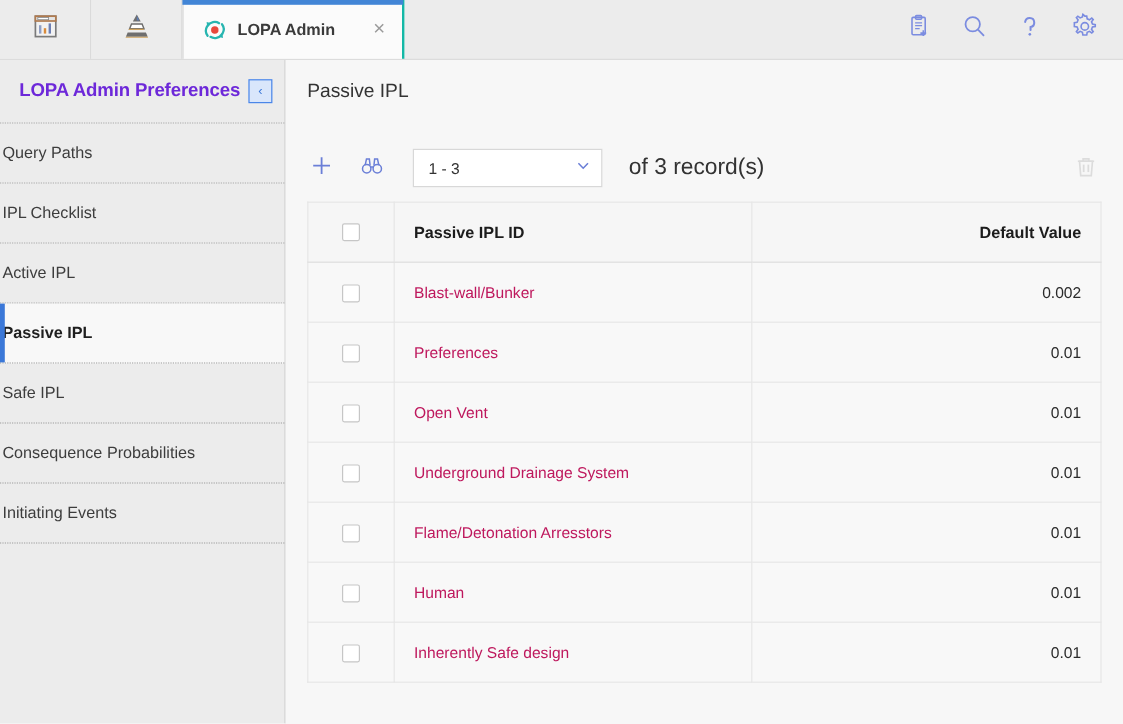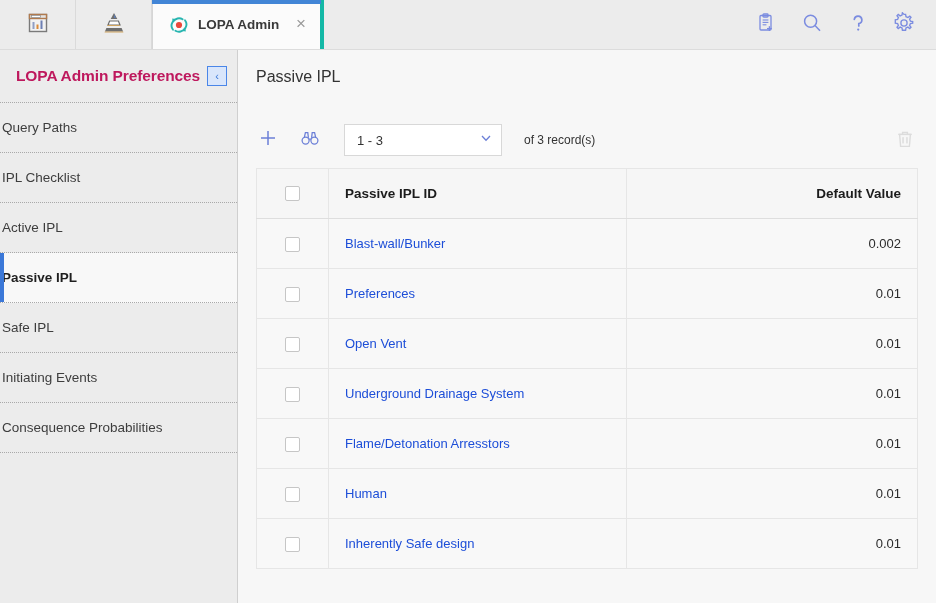--- a/index.html
+++ b/index.html
@@ -21,27 +21,27 @@
   }
   .tb-icon-btn {
     width: 76px;
     display: flex; align-items: center; justify-content: center;
     border-right: 1px solid #dadada;
     cursor: pointer;
     background: #ececec;
   }
   .tab {
     position: relative;
-    width: 172px;
+    width: 185px;
     background: #fbfbfb;
     display: flex;
     align-items: center;
     padding: 0 10px 0 16px;
     border-left: 1px solid #d6d6d6;
-    border-right: 4px solid #14b8a6;
+    border-right: 2px solid #14b8a6;
     cursor: pointer;
   }
   .tab::before {
     content: "";
     position: absolute;
     left: -1px; right: -1px; top: 0;
     height: 4px;
     background: #4285d6;
   }
   .tab-icon { width: 20px; height: 20px; margin-right: 9px; flex: none; }
@@ -74,21 +74,21 @@
     background: #ececec;
     border-right: 1px solid #cfcfcf;
     position: relative;
   }
   .sb-header {
     height: 52px;
     display: flex; align-items: center;
     padding: 0 10px 0 16px;
   }
   .sb-title {
-    font-size: 15.5px; font-weight: bold; color: #be185d;
+    font-size: 15.5px; font-weight: bold; color: #6d28d9;
     flex: 1; letter-spacing: -0.1px;
   }
   .sb-collapse {
     width: 20px; height: 20px;
     border: 1px solid #4a86e8;
     background: #d9e6fb;
     display: flex; align-items: center; justify-content: center;
     cursor: pointer;
     color: #3b78d8; font-size: 11px; line-height: 1;
   }
@@ -141,21 +141,21 @@
   .page-select {
     width: 158px; height: 32px;
     background: #ffffff;
     border: 1px solid #d8d8d8;
     display: flex; align-items: center;
     padding: 0 8px 0 12px;
     margin-left: 4px;
     cursor: pointer;
   }
   .page-select-value { flex: 1; font-size: 13px; color: #333; }
-  .record-count { font-size: 12px; color: #333; margin-left: 4px; }
+  .record-count { font-size: 19px; color: #333; margin-left: 4px; }
   .toolbar-spacer { flex: 1; }
   .trash-btn { width: 24px; height: 24px; cursor: not-allowed; opacity: 1; }
 
   
   .grid-wrap { padding: 0 18px; }
   table.grid {
     width: 100%;
     border-collapse: collapse;
     background: #f8f8f8;
     table-layout: fixed;
@@ -176,21 +176,21 @@
   }
   th.c-check, td.c-check {
     width: 72px;
     padding: 0;
     text-align: center;
     border-left: 1px solid #ececec;
   }
   th.c-name, td.c-name { width: 298px; text-align: left; }
   th.c-val, td.c-val { text-align: right; }
   td.c-name a {
-    color: #1d4ed8;
+    color: #be185d;
     text-decoration: none;
     cursor: pointer;
   }
   td.c-val { color: #2b2b2b; }
   .cb {
     width: 15px; height: 15px;
     border: 1px solid #c6c6c6;
     border-radius: 2px;
     background: #ffffff;
     display: inline-block;
@@ -314,24 +314,24 @@
       <div class="sb-item">
         <span>Active IPL</span>
       </div>
       <div class="sb-item active">
         <span>Passive IPL</span>
       </div>
       <div class="sb-item">
         <span>Safe IPL</span>
       </div>
       <div class="sb-item">
+        <span>Consequence Probabilities</span>
+      </div>
+      <div class="sb-item">
         <span>Initiating Events</span>
-      </div>
-      <div class="sb-item">
-        <span>Consequence Probabilities</span>
       </div>
     </div>
   </div>
 
   <div class="main">
 
     <div class="page-title">Passive IPL</div>
 
     <div class="toolbar">
 

